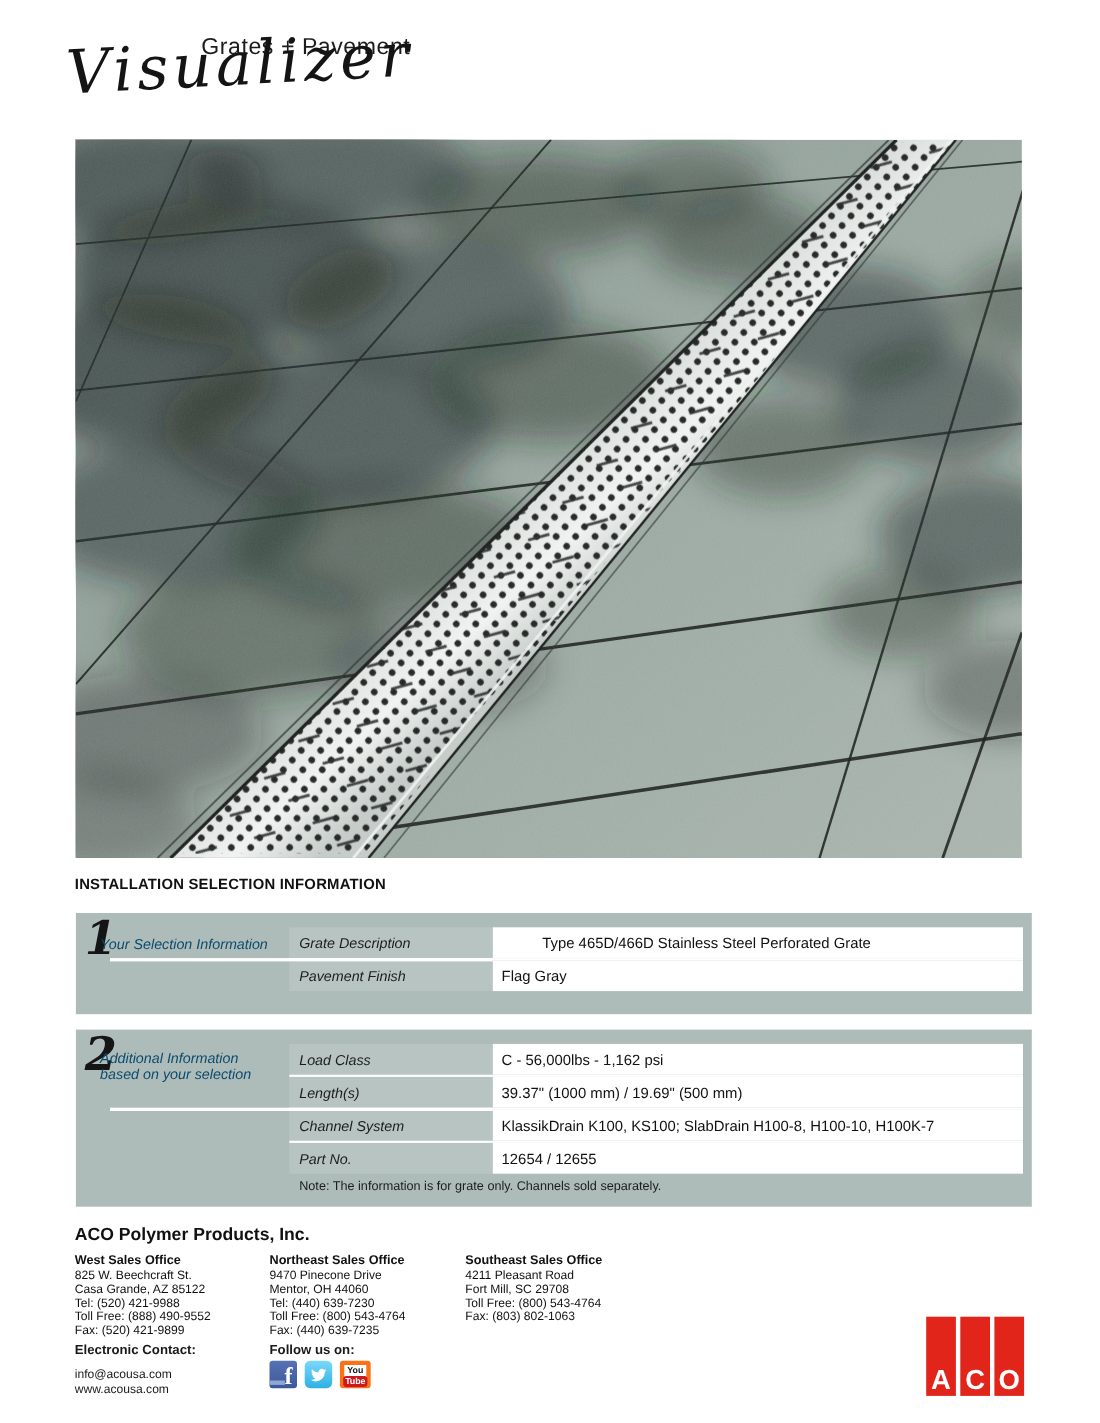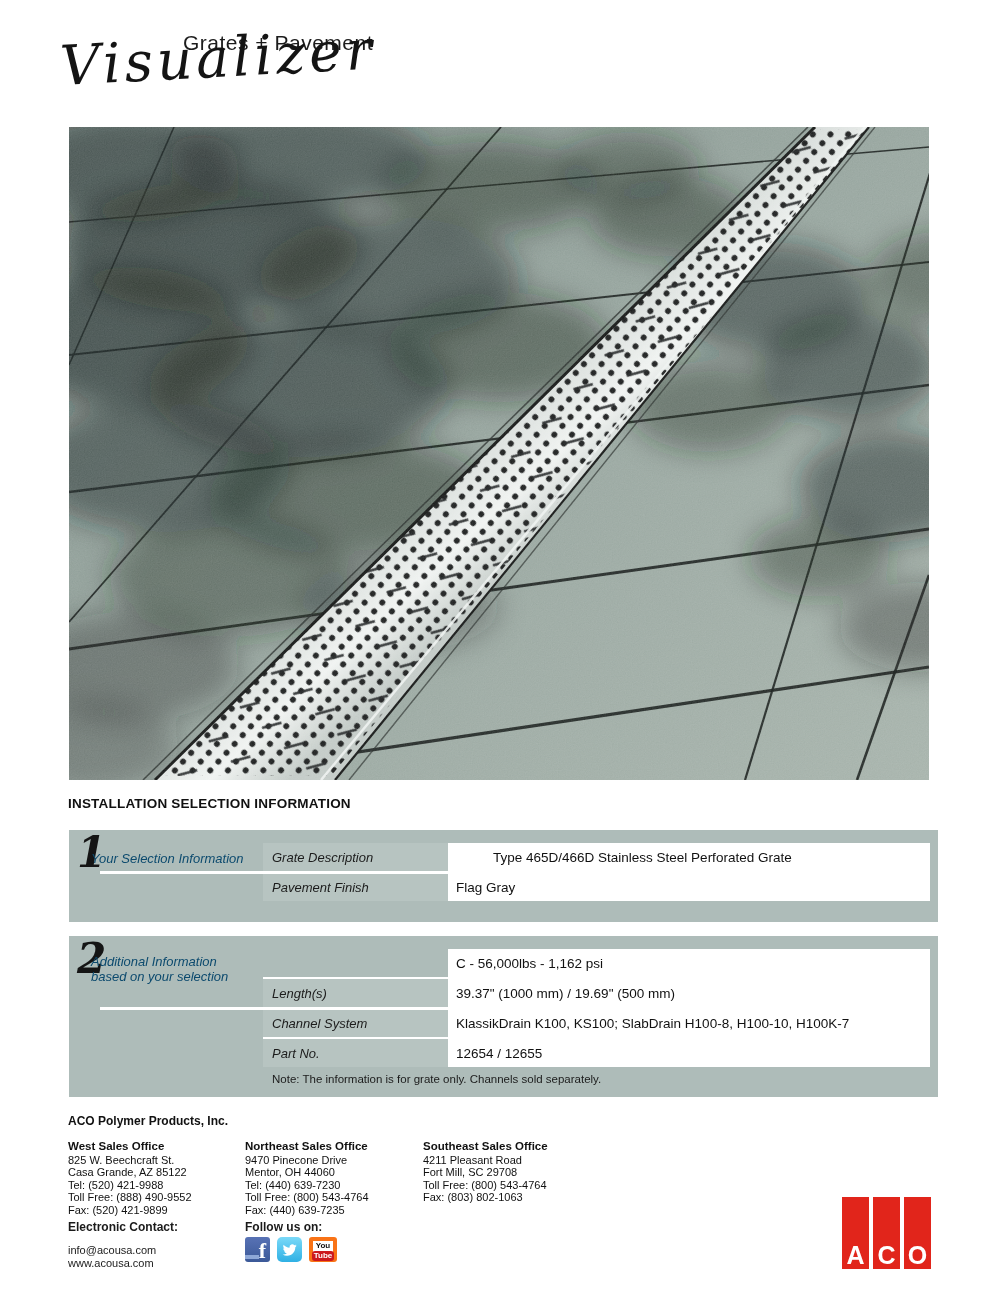--- a/index.html
+++ b/index.html
@@ -31,21 +31,21 @@
   .rlabel{position:absolute;left:194px;width:185px;height:28px;display:flex;align-items:center;
           padding-left:9px;box-sizing:border-box;font-style:italic;font-size:13px;color:#1c1c1c;
           background:rgba(255,255,255,0.12);}
   .rvalue{position:absolute;left:379px;width:482px;height:28px;display:flex;align-items:center;
           padding-left:8px;box-sizing:border-box;font-size:13.5px;color:#111;background:#fff;}
   .sep{position:absolute;height:2px;background:#fff;}
   .sep-long{position:absolute;left:31px;width:348px;height:3px;background:#fff;}
   .note{position:absolute;left:203px;top:137px;font-size:11.5px;color:#1c1c1c;}
 
   
-  .company{position:absolute;left:68px;top:1114px;font-size:12px;font-weight:bold;color:#111;}
+  .company{position:absolute;left:68px;top:1114px;font-size:16px;font-weight:bold;color:#111;}
   .office{position:absolute;top:1140px;width:170px;font-size:11px;line-height:12.5px;color:#111;}
   .office .oname{font-weight:bold;font-size:11.5px;margin-bottom:1px;}
   #office-west{left:68px;} #office-ne{left:245px;} #office-se{left:423px;}
   .econtact-h{position:absolute;left:68px;top:1220px;font-size:12px;font-weight:bold;}
   .econtact{position:absolute;left:68px;top:1244px;font-size:11px;line-height:13px;}
   .follow-h{position:absolute;left:245px;top:1220px;font-size:12px;font-weight:bold;}
   .social{position:absolute;left:245px;top:1237px;display:flex;gap:7px;align-items:flex-start;}
   .icon-fb{width:25px;height:25px;border-radius:3px;background:linear-gradient(#5872b5,#3b5998);
            position:relative;overflow:hidden;}
   .icon-fb .f{position:absolute;right:4px;top:1px;color:#fff;font-family:"Liberation Serif",serif;
@@ -168,20 +168,21 @@
     <div class="rvalue" style="top:43px;">Flag Gray</div>
   </div>
 
   <div id="band2" class="band">
     <div class="big-num">2</div>
     <div class="sec-label" style="top:18px;">
       <span>Additional Information</span><br>
       <span>based on your selection</span>
     </div>
 
+    <div class="rlabel" style="top:13px;">Load Class</div>
     <div class="rvalue" style="top:13px;">C - 56,000lbs - 1,162 psi</div>
     <div class="sep" style="top:41px;left:194px;width:667px;"></div>
 
     <div class="rlabel" style="top:43px;">Length(s)</div>
     <div class="rvalue" style="top:43px;">39.37" (1000 mm) / 19.69" (500 mm)</div>
     <div class="sep" style="top:71px;left:194px;width:667px;"></div>
     <div class="sep-long" style="top:71px;"></div>
 
     <div class="rlabel" style="top:73px;">Channel System</div>
     <div class="rvalue" style="top:73px;">KlassikDrain K100, KS100; SlabDrain H100-8, H100-10, H100K-7</div>

